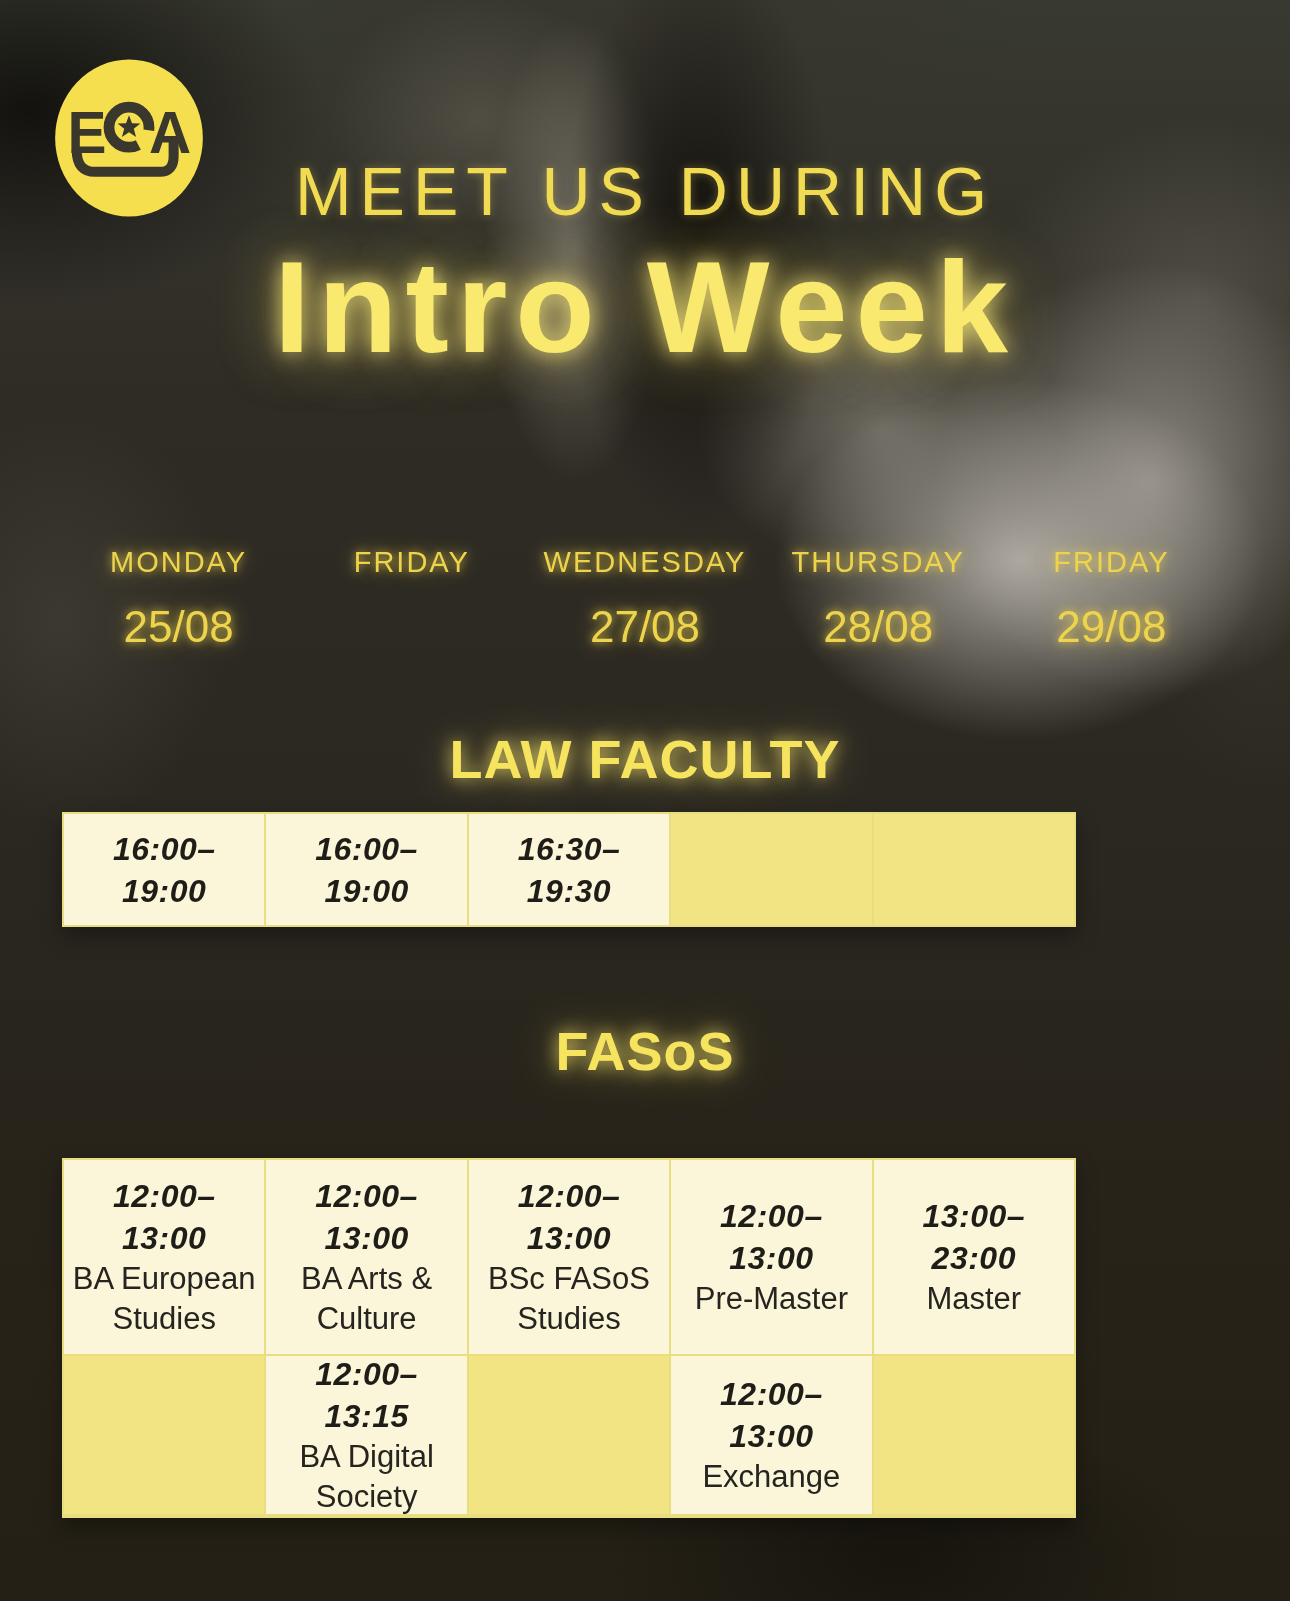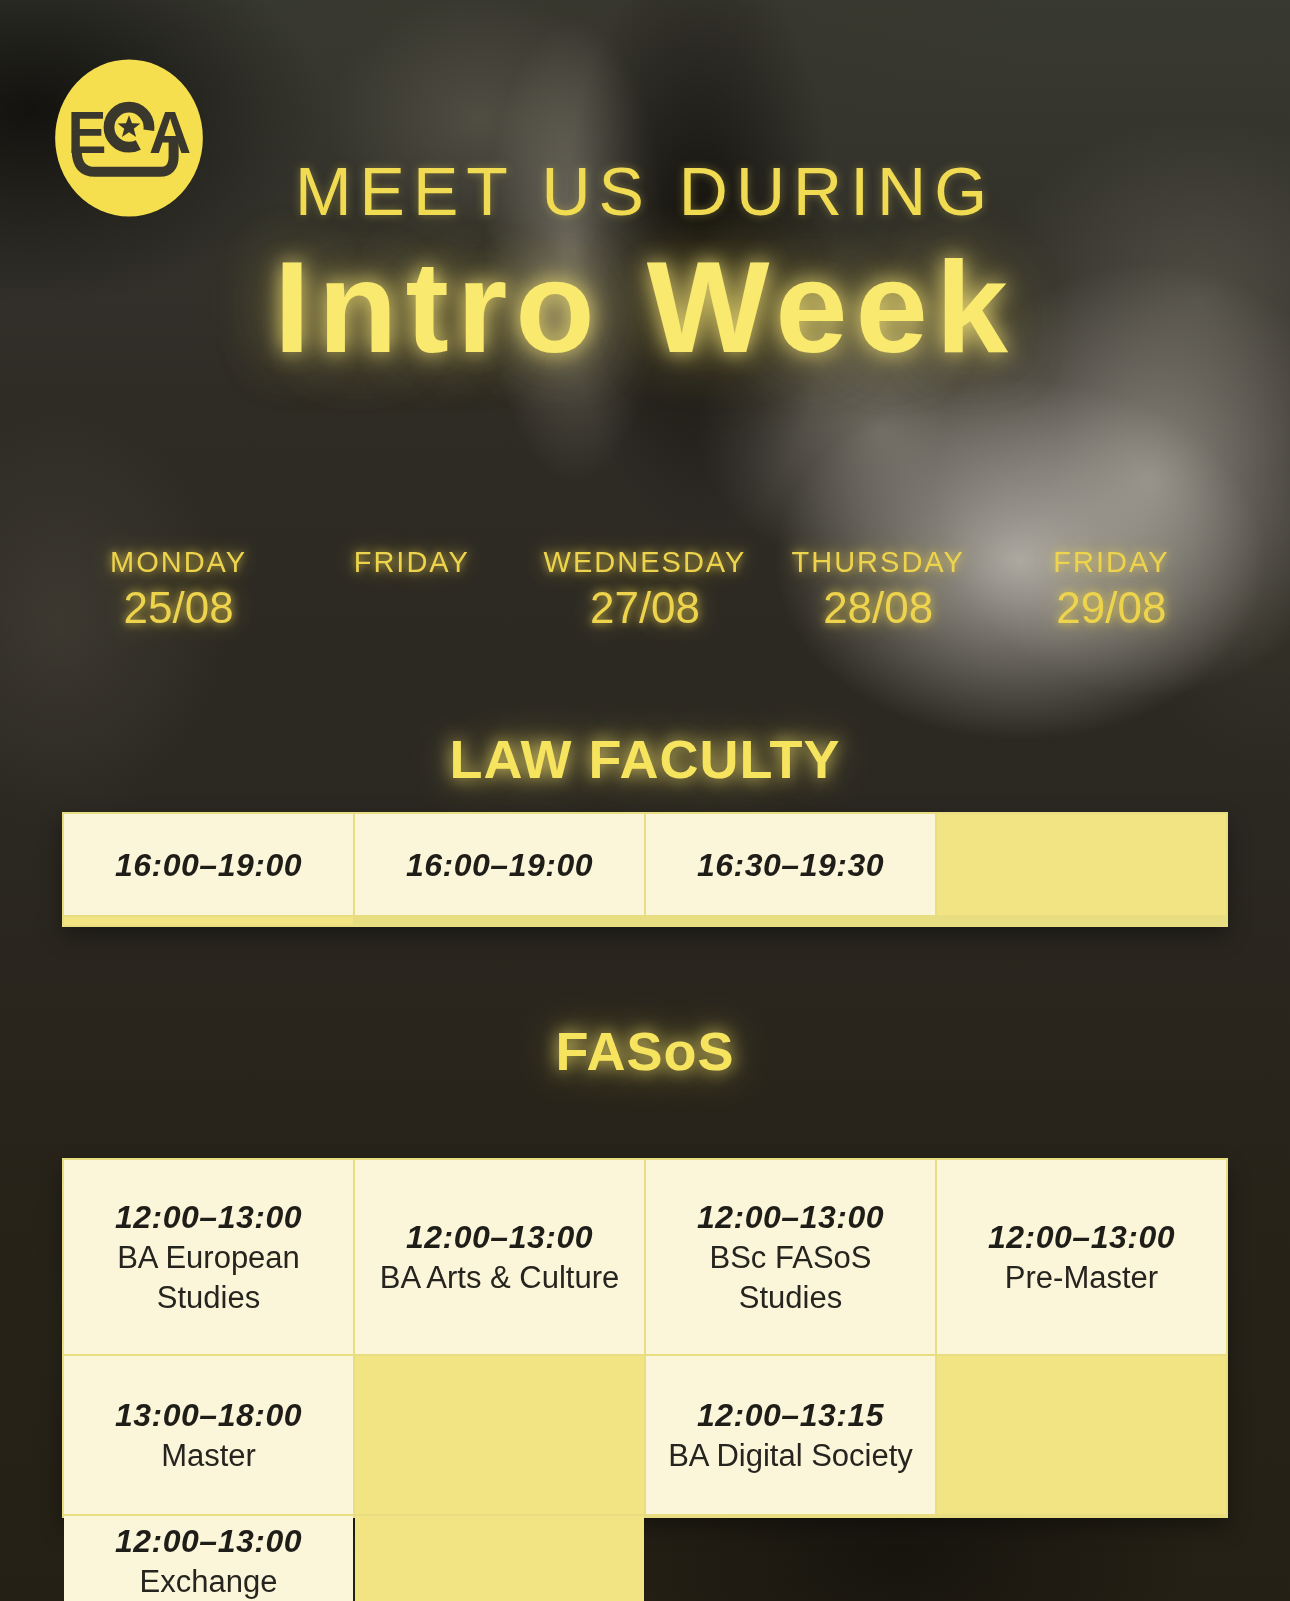--- a/index.html
+++ b/index.html
@@ -41,33 +41,33 @@
     text-shadow:0 0 22px rgba(250,232,120,0.90),0 0 55px rgba(250,230,110,0.50),0 0 90px rgba(250,230,110,0.30);
   }
 
   .days{
     position:absolute;left:62px;top:546px;width:1166px;
     display:grid;grid-template-columns:repeat(5,1fr);
   }
   .day{text-align:center;color:#eed44d;
     text-shadow:0 0 10px rgba(240,214,80,0.85),0 0 26px rgba(240,214,80,0.45);}
   .day-name{font-size:29px;font-weight:400;letter-spacing:2px;}
-  .day-date{font-size:44px;font-weight:400;margin-top:4px;}
+  .day-date{font-size:44px;font-weight:400;margin-top:23px;}
 
   .section-heading{
     position:absolute;left:0;width:100%;text-align:center;
     font-size:54px;font-weight:800;letter-spacing:1px;color:#f6e45f;
     text-shadow:0 0 18px rgba(248,230,110,0.90),0 0 45px rgba(248,228,100,0.45);
   }
   .heading-law{top:728px;}
   .heading-fasos{top:1020px;}
 
   .grid-table{
-    position:absolute;left:62px;width:1166px;
-    display:grid;grid-template-columns:repeat(4,1fr);
+    position:absolute;left:62px;width:1014px;
+    display:grid;grid-template-columns:repeat(5,1fr);
     background:#e9dd82;gap:2px;padding:2px;box-sizing:border-box;
     box-shadow:0 10px 20px rgba(0,0,0,0.35);
   }
   .law-table{top:812px;height:115px;grid-template-rows:1fr;}
   .fasos-table{top:1158px;height:360px;grid-template-rows:194px 158px;}
   .cell{
     display:flex;flex-direction:column;justify-content:center;align-items:center;
     text-align:center;padding:4px 8px;box-sizing:border-box;
   }
   .cell-filled{background:#fbf6da;}
@@ -156,21 +156,21 @@
     </div>
     <div class="cell cell-filled">
       <div class="time">12:00–13:00</div>
       <div class="course">BSc FASoS Studies</div>
     </div>
     <div class="cell cell-filled">
       <div class="time">12:00–13:00</div>
       <div class="course">Pre-Master</div>
     </div>
     <div class="cell cell-filled">
-      <div class="time">13:00–18:00</div>
+      <div class="time">13:00–23:00</div>
       <div class="course">Master</div>
     </div>
 
     <div class="cell cell-muted">
       <div class="time"></div>
       <div class="course"></div>
     </div>
     <div class="cell cell-filled">
       <div class="time">12:00–13:15</div>
       <div class="course">BA Digital Society</div>

